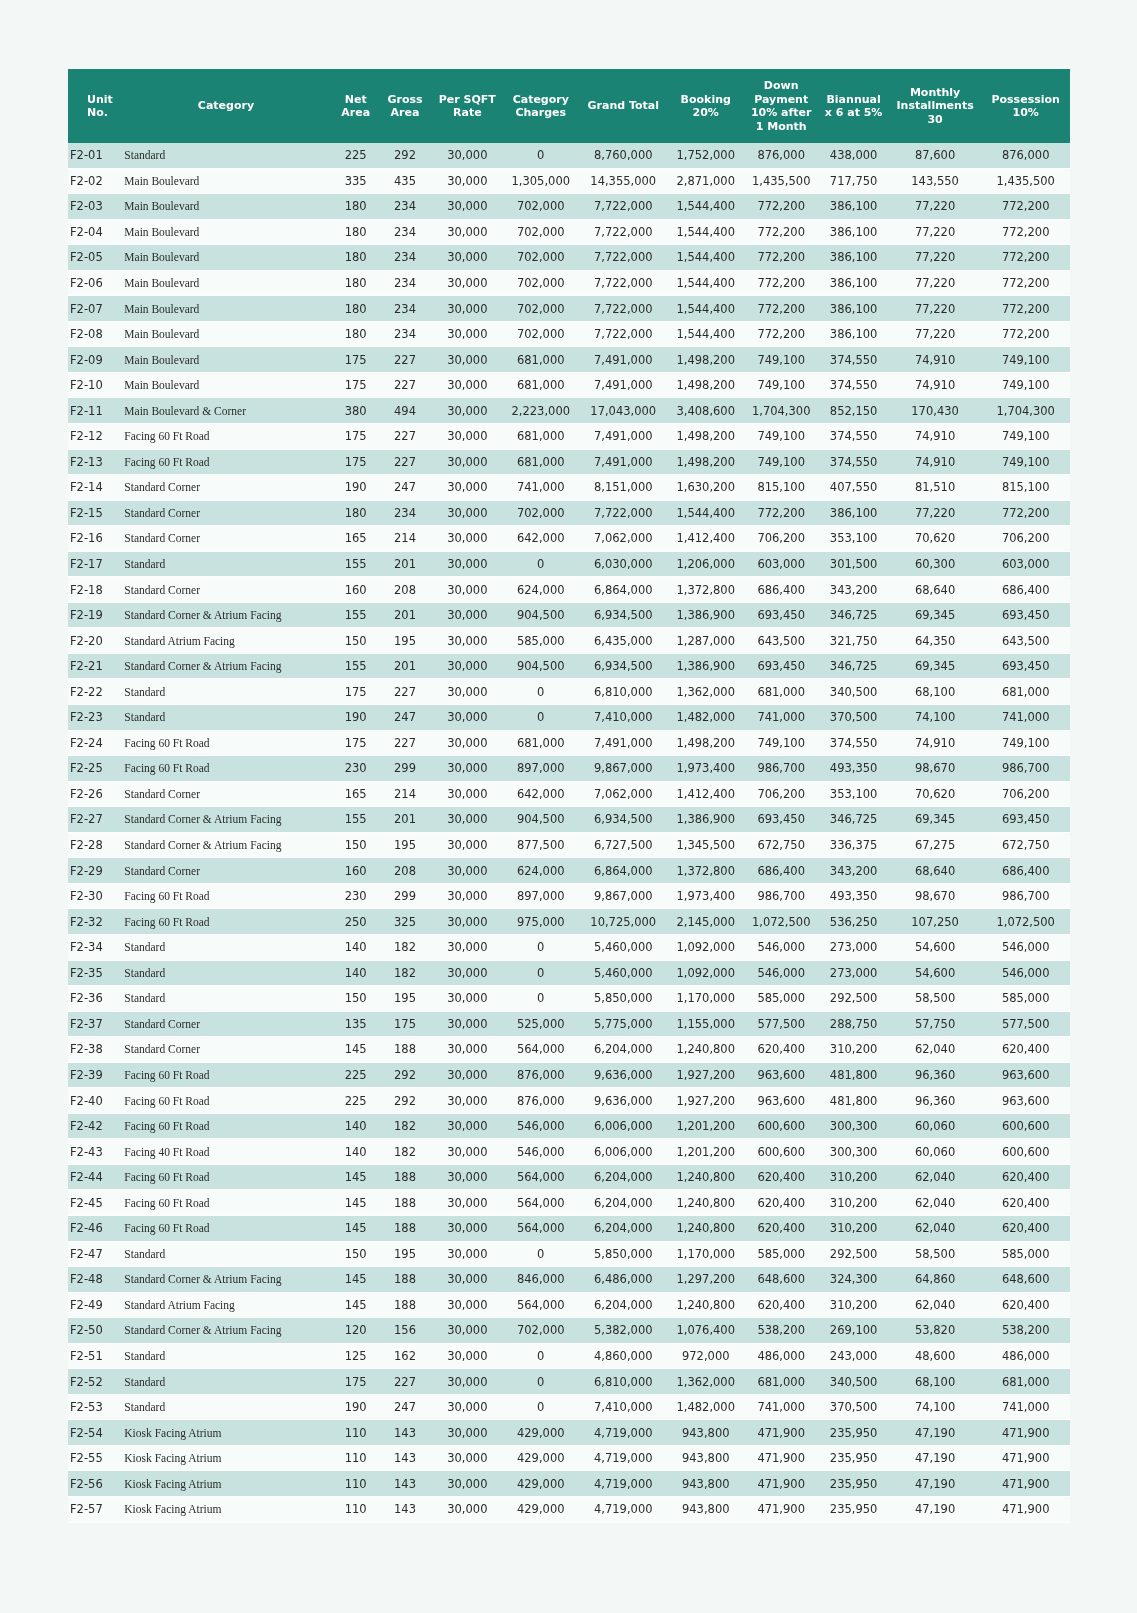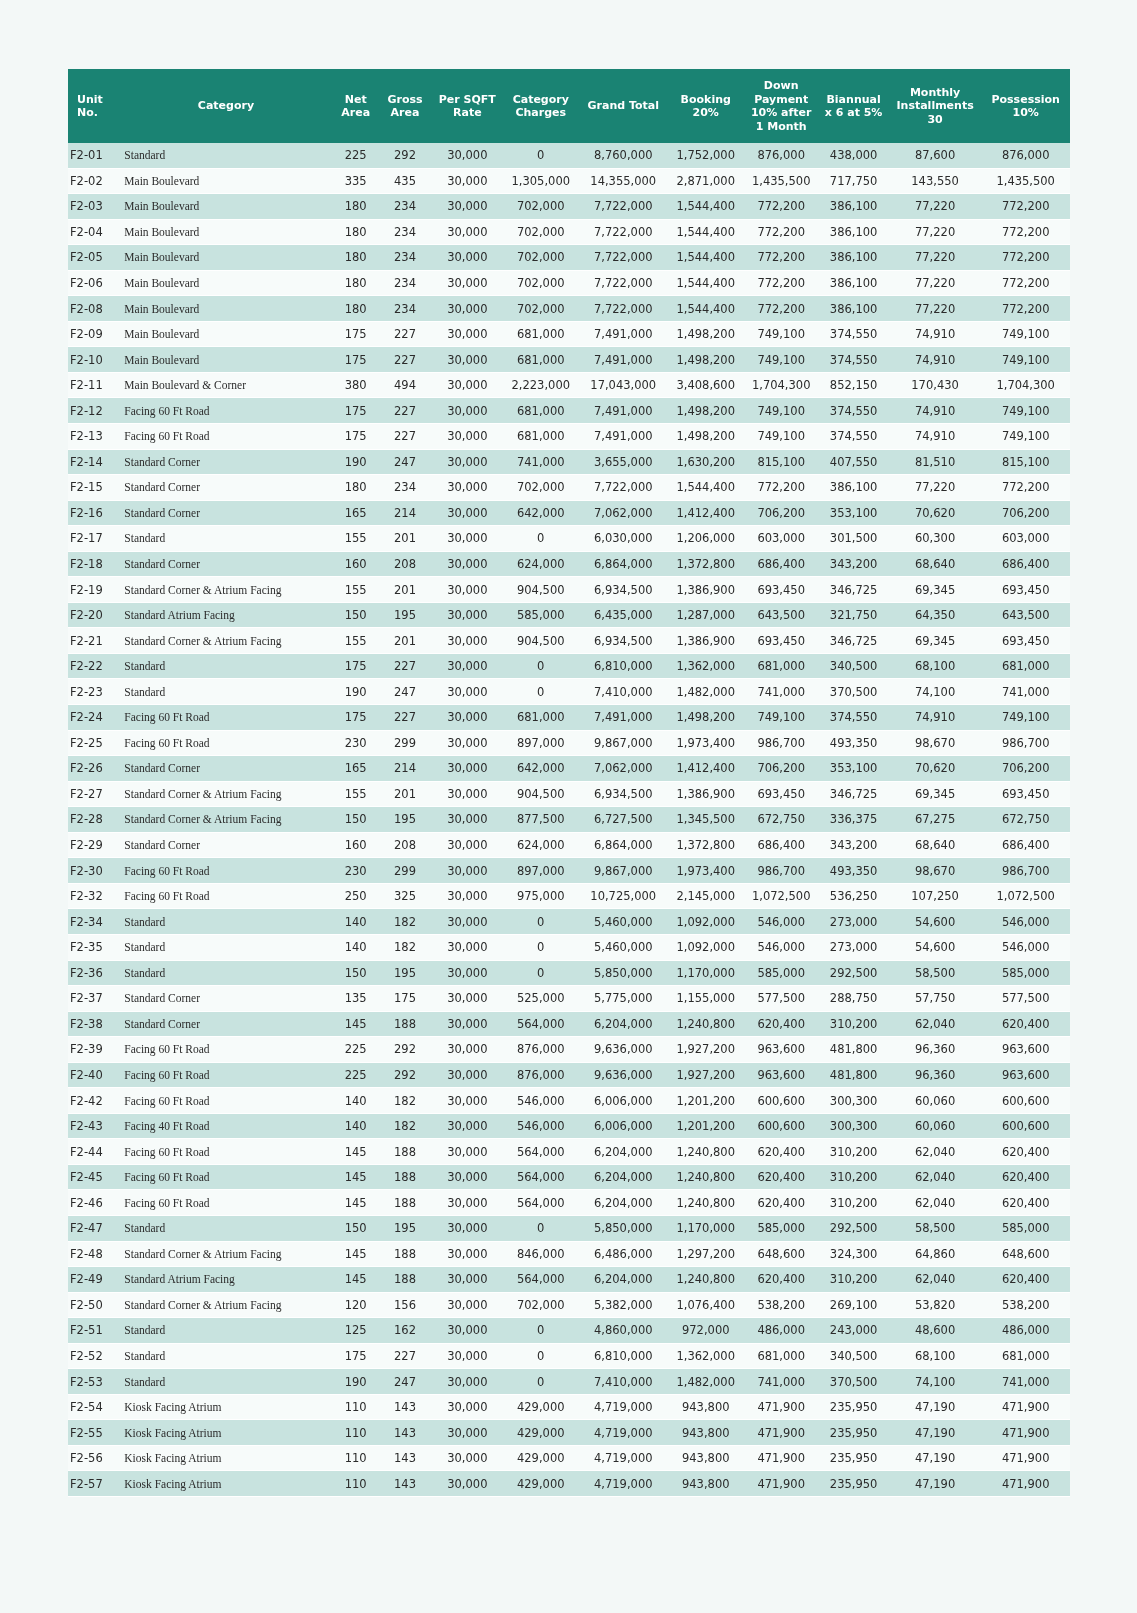--- a/index.html
+++ b/index.html
@@ -26,21 +26,21 @@
     color: #ffffff;
     font-weight: bold;
     font-size: 11px;
     line-height: 13.5px;
     height: 74px;
     padding: 0 4px;
     text-align: center;
     vertical-align: middle;
     white-space: pre-line;
   }
-  thead th.left { text-align: left; padding-left: 9px; }
+  thead th.left { text-align: left; padding-left: 19px; }
   tbody td {
     height: 24.55px;
     font-size: 11.5px;
     text-align: center;
     vertical-align: middle;
     padding: 0 2px;
     white-space: nowrap;
     color: #2b2b2b;
   }
   tbody tr:nth-child(odd) td { background: #c8e3df; }
@@ -176,20 +176,34 @@
           <td>30,000</td>
           <td>702,000</td>
           <td>7,722,000</td>
           <td>1,544,400</td>
           <td>772,200</td>
           <td>386,100</td>
           <td>77,220</td>
           <td>772,200</td>
         </tr>
         <tr>
+          <td class="unit">F2-07</td>
+          <td class="cat">Main Boulevard</td>
+          <td>180</td>
+          <td>234</td>
+          <td>30,000</td>
+          <td>702,000</td>
+          <td>7,722,000</td>
+          <td>1,544,400</td>
+          <td>772,200</td>
+          <td>386,100</td>
+          <td>77,220</td>
+          <td>772,200</td>
+        </tr>
+        <tr>
           <td class="unit">F2-08</td>
           <td class="cat">Main Boulevard</td>
           <td>180</td>
           <td>234</td>
           <td>30,000</td>
           <td>702,000</td>
           <td>7,722,000</td>
           <td>1,544,400</td>
           <td>772,200</td>
           <td>386,100</td>
@@ -266,21 +280,21 @@
           <td>74,910</td>
           <td>749,100</td>
         </tr>
         <tr>
           <td class="unit">F2-14</td>
           <td class="cat">Standard Corner</td>
           <td>190</td>
           <td>247</td>
           <td>30,000</td>
           <td>741,000</td>
-          <td>3,655,000</td>
+          <td>8,151,000</td>
           <td>1,630,200</td>
           <td>815,100</td>
           <td>407,550</td>
           <td>81,510</td>
           <td>815,100</td>
         </tr>
         <tr>
           <td class="unit">F2-15</td>
           <td class="cat">Standard Corner</td>
           <td>180</td>

